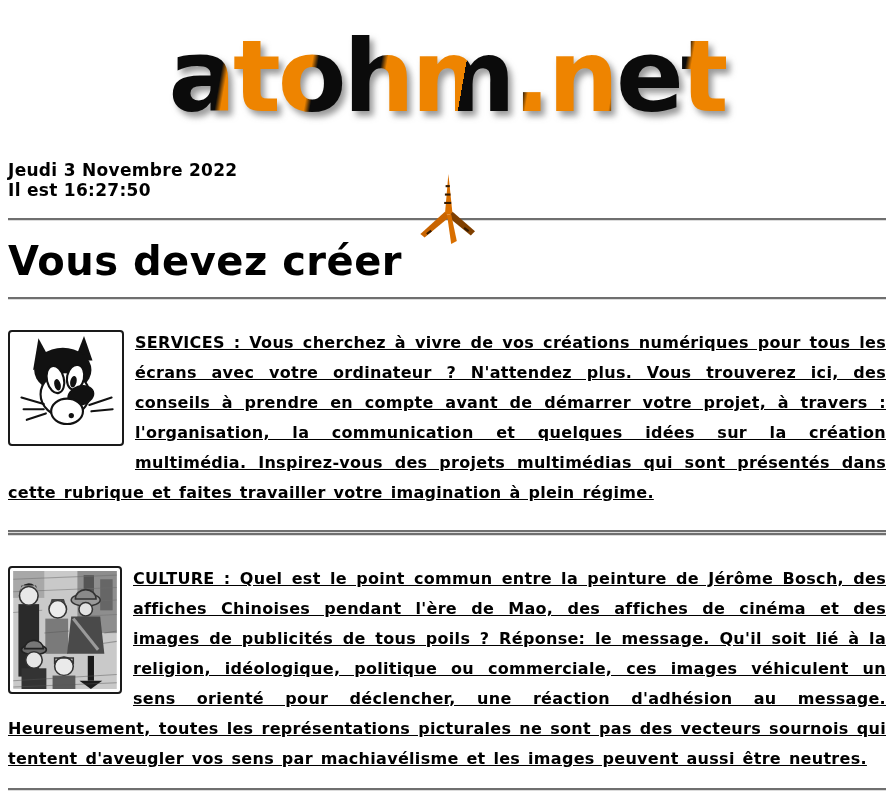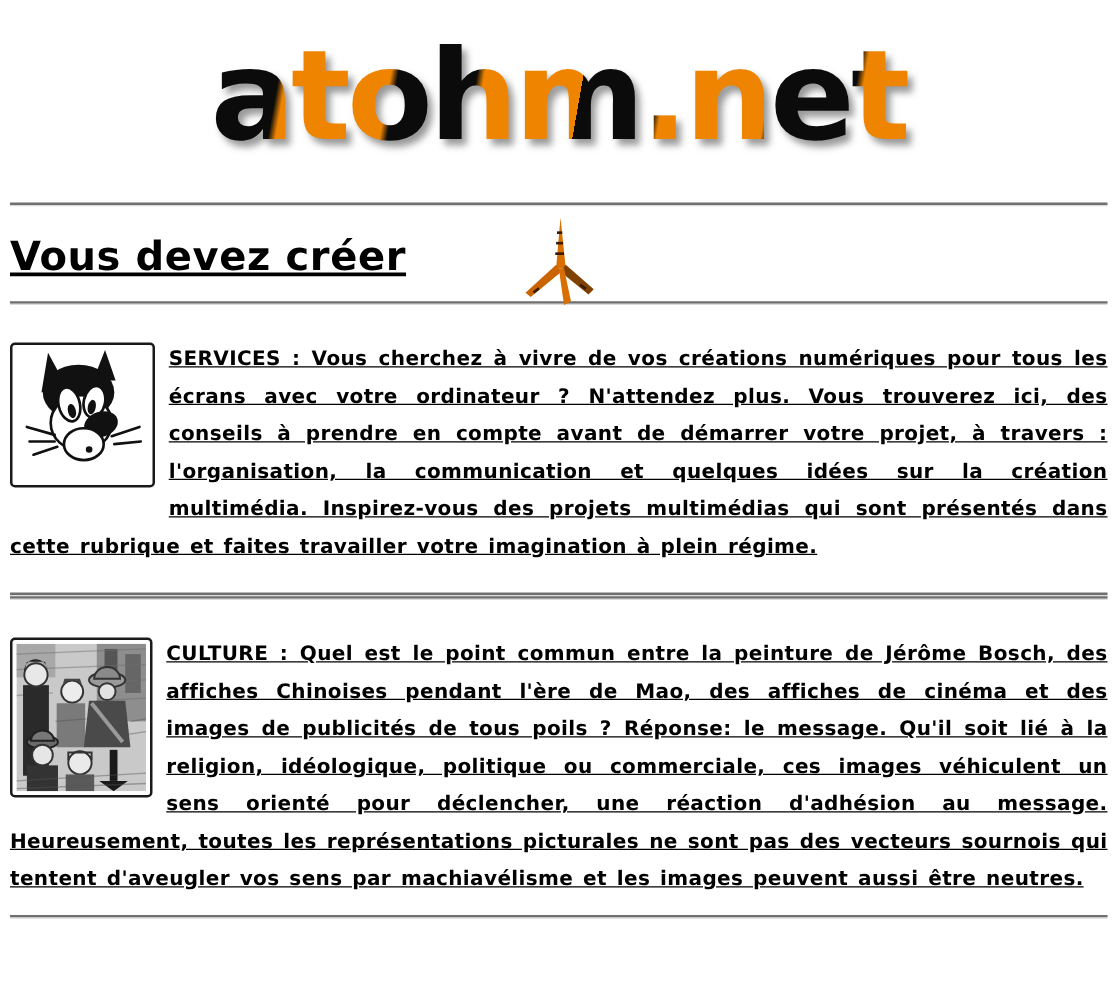--- a/index.html
+++ b/index.html
@@ -56,26 +56,25 @@
     height: 0;
     border-top: 2px solid #6f6f6f;
     border-bottom: 1px solid #dcdcdc;
     margin: 0;
   }
   hr.rule-1 { margin-top: 18px; }
   hr.rule-mid { margin-top: 0; }
 
   
   h1.section-title {
-    font-size: 32px;
+    font-size: 40px;
     line-height: 36px;
     font-weight: bold;
     letter-spacing: 0.5px;
     margin: 22px 0 18px 0;
-    text-decoration: underline;
   }
 
   
   section.article {
     margin-top: 28px;
     overflow: visible;
   }
   section.article::after { content: ""; display: block; clear: both; }
   .thumb {
     float: left;
@@ -142,20 +141,24 @@
           <polygon points="58,56 90,84 84,90 52,64" fill="#804000"></polygon>
           <polygon points="50,60 56,102 64,98 56,60" fill="#d96f00"></polygon>
           <rect x="20" y="84" width="8" height="3" transform="rotate(-38 24 85)" fill="#331a00"></rect>
           <rect x="74" y="80" width="8" height="3" transform="rotate(36 78 81)" fill="#331a00"></rect>
         </svg>
       </span>
 
     </div>
   </header>
 
+  <div class="datetime">
+    <div>Jeudi 3 Novembre 2022</div>
+    <div>Il est 16:27:50</div>
+  </div>
 
   <hr class="rule rule-1">
 
   <h1 class="section-title">Vous devez créer</h1>
 
   <hr class="rule rule-mid">
 
   <section class="article">
     <span class="thumb">
       <svg width="106" height="106" viewBox="0 0 100 100" aria-hidden="true">

